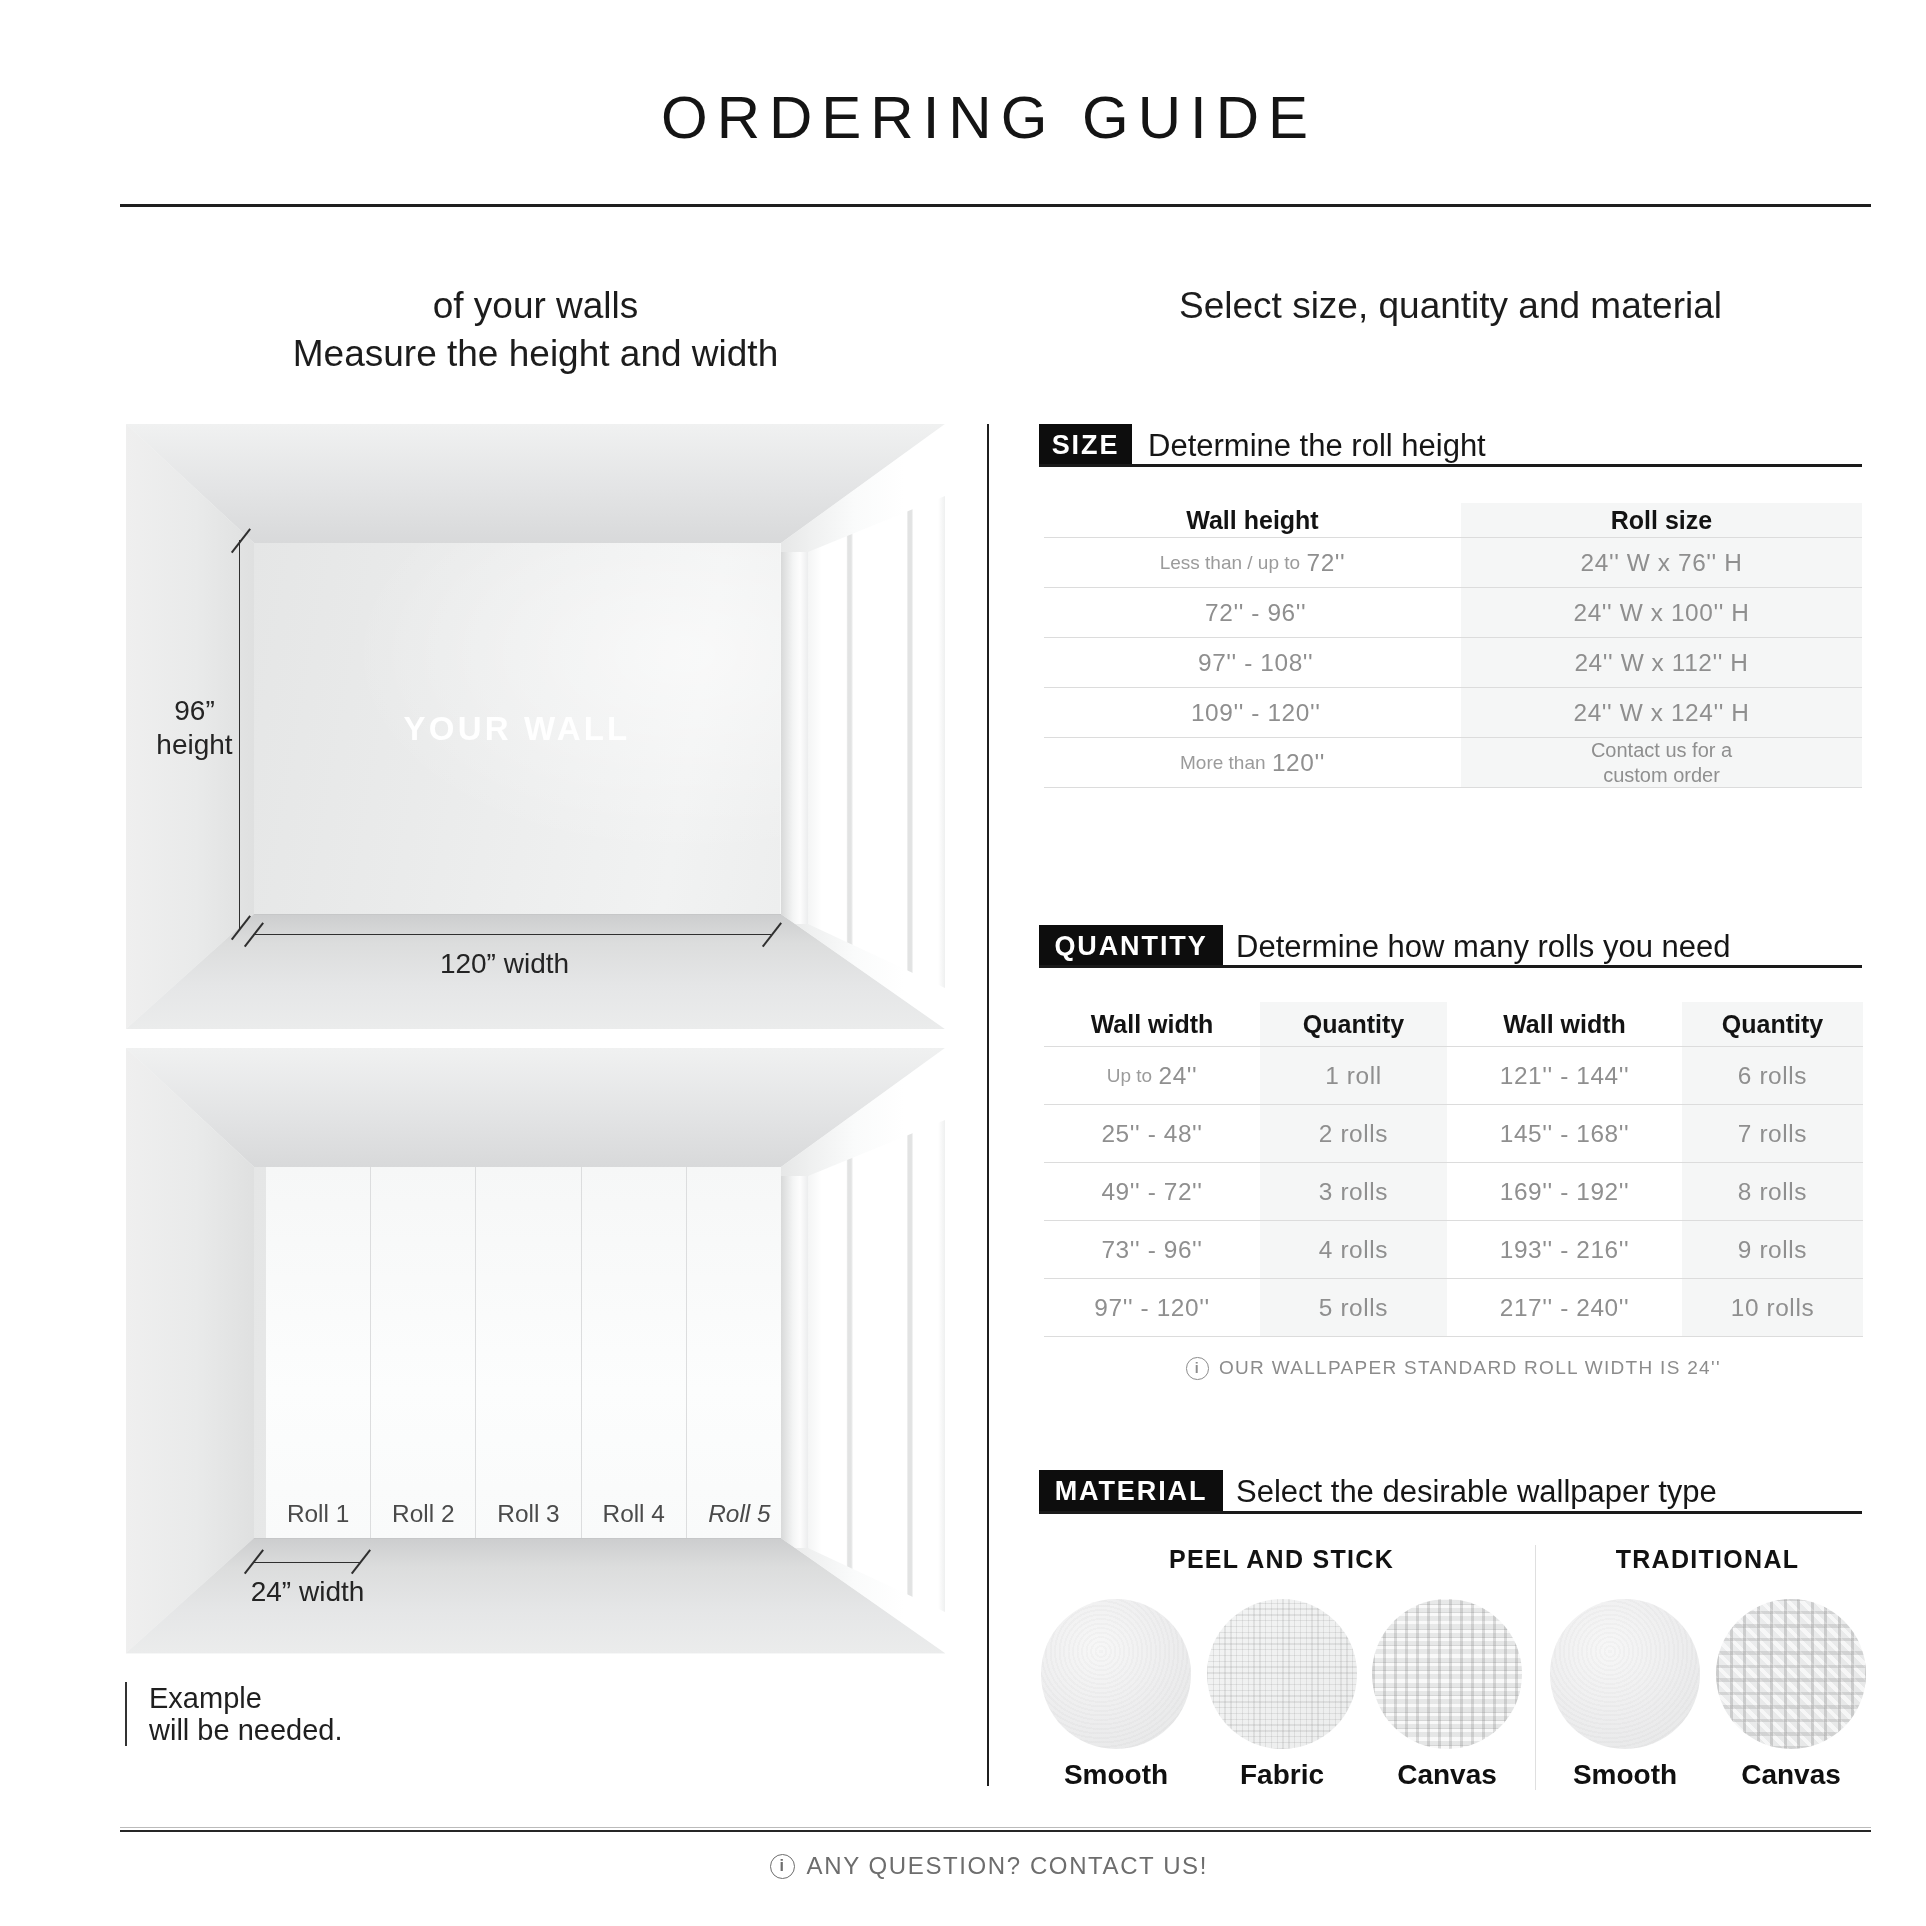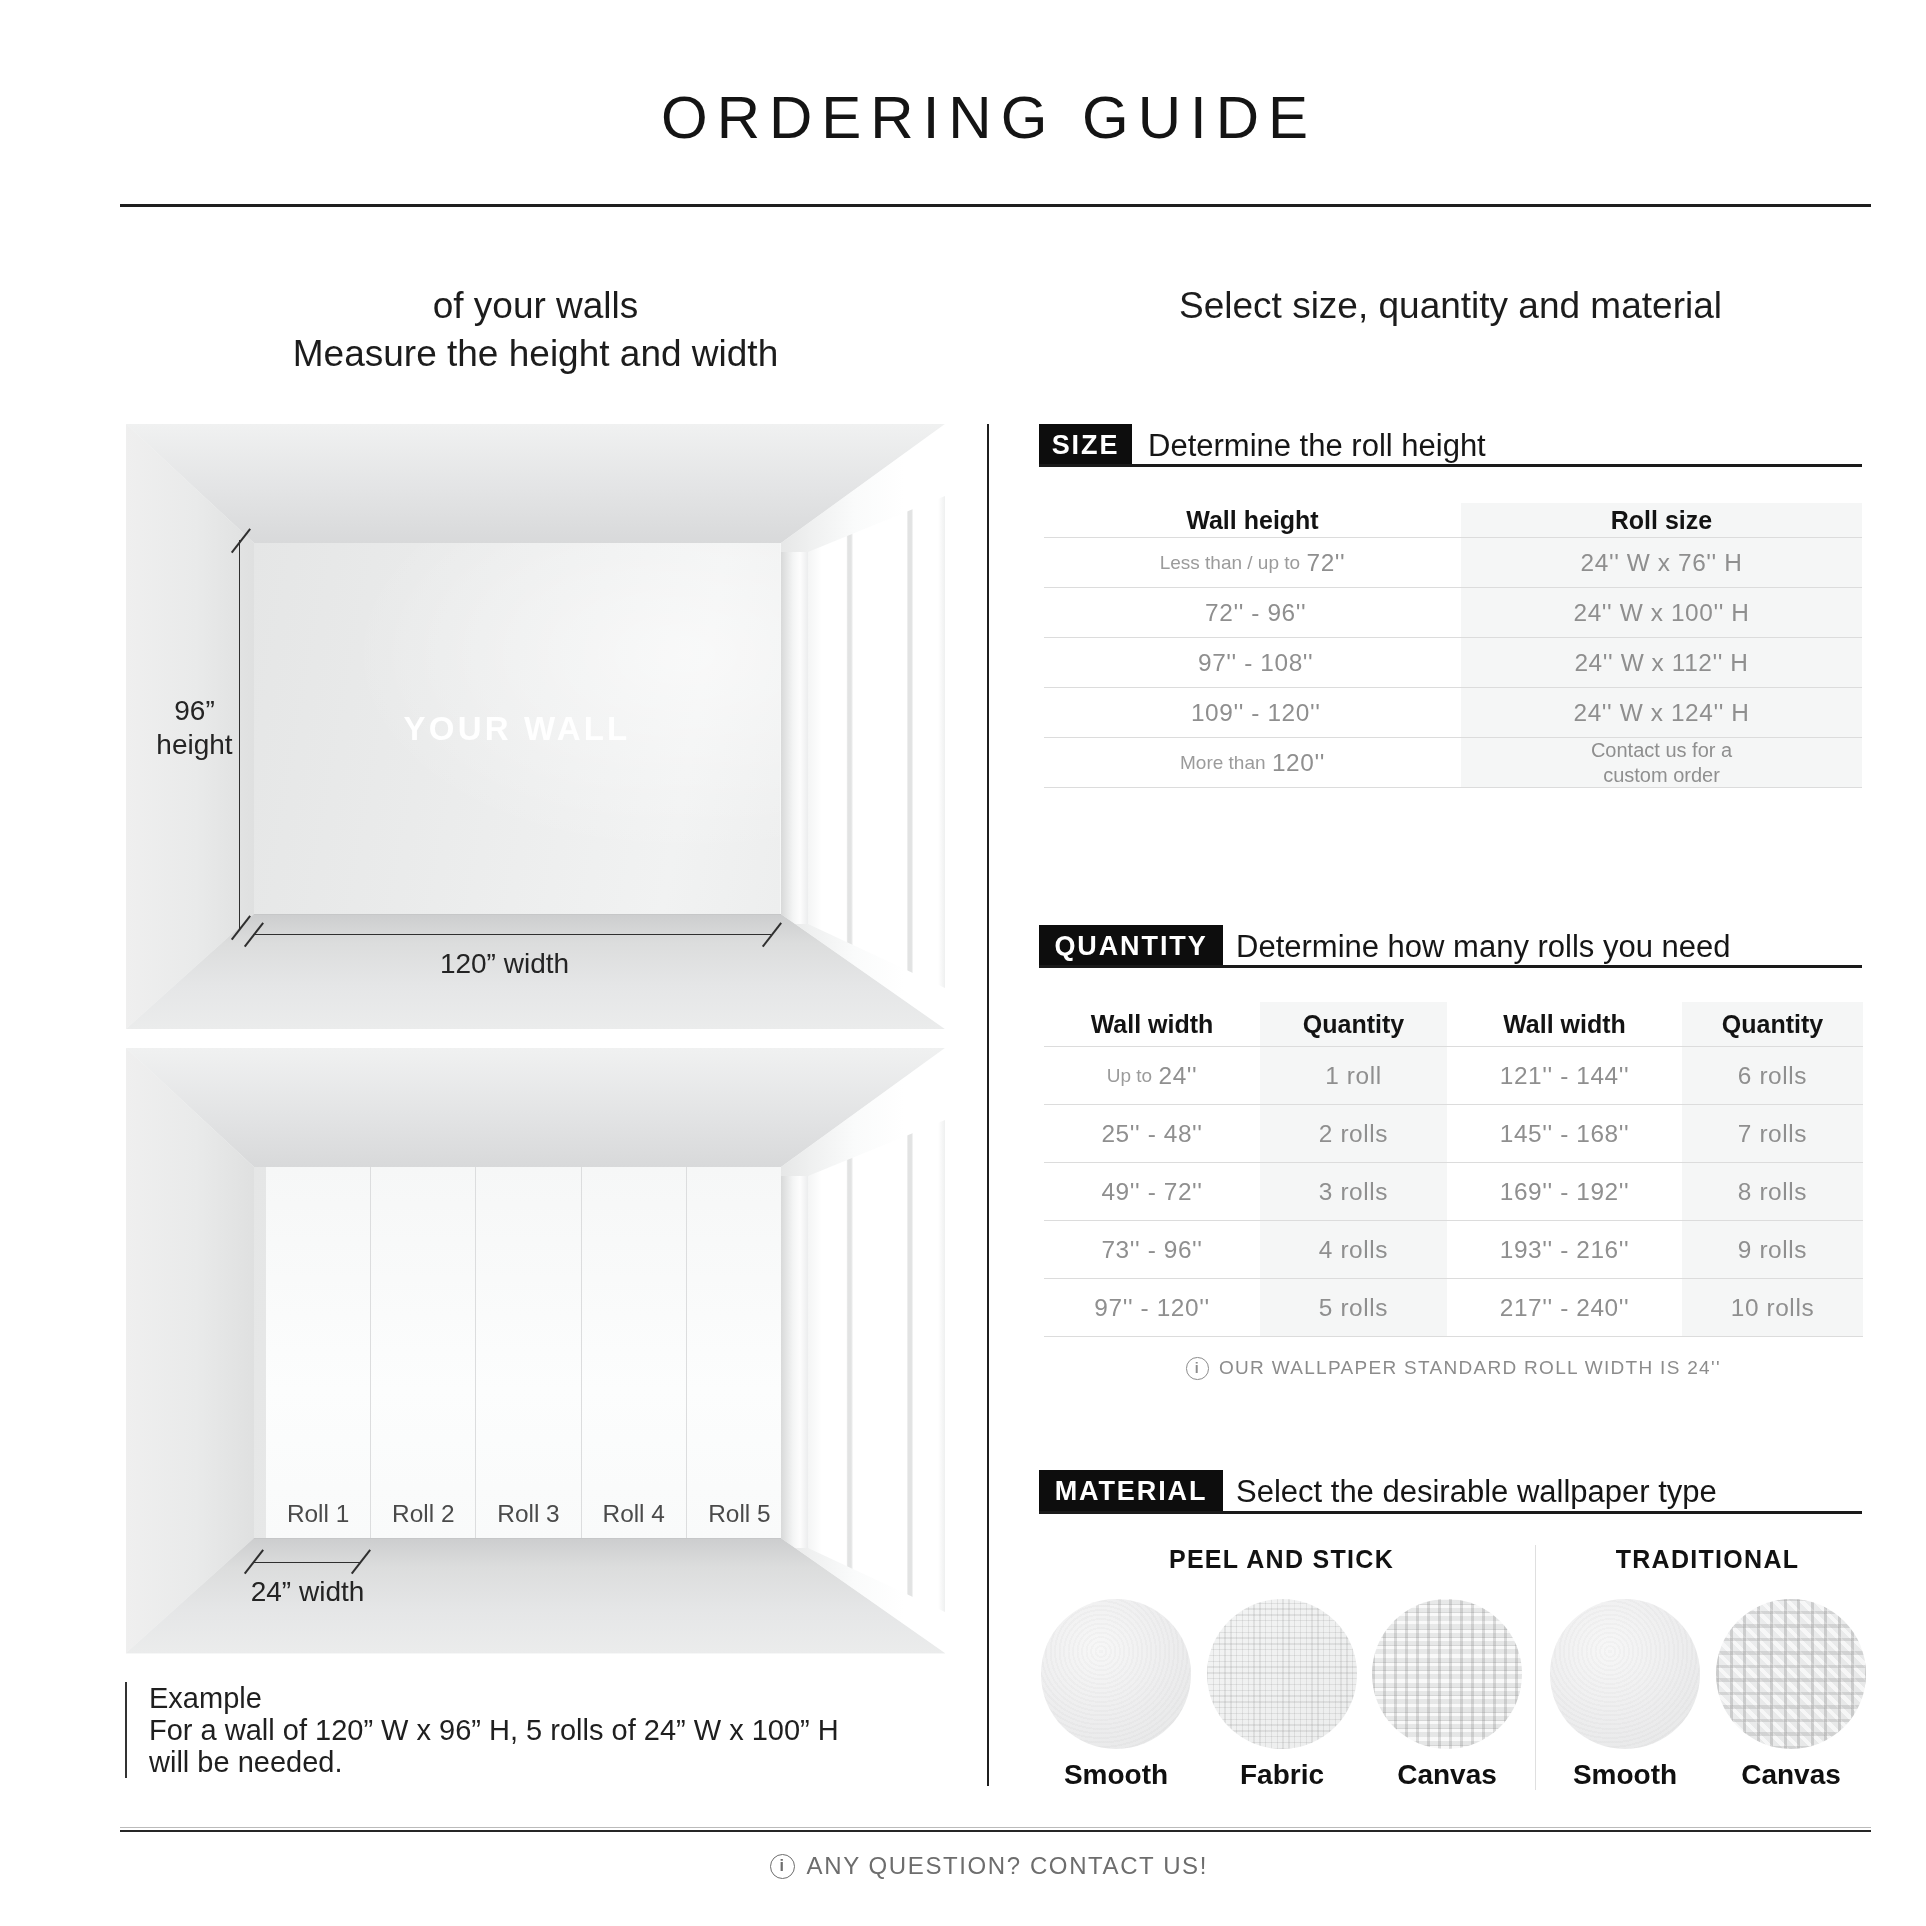--- a/index.html
+++ b/index.html
@@ -60,21 +60,21 @@
   .hgt-label{left:14px;top:270px;width:109px;line-height:34px;}
   .w1-label{left:282px;top:524px;width:193px;}
   .w2-label{left:85px;top:528px;width:193px;}
 
   
   .strips{left:140px;top:119px;width:526px;height:371px;display:grid;
     grid-template-columns:repeat(5,1fr);background:#701a75;}
   .strip{border-right:1.3px solid #dcddde;display:flex;align-items:flex-end;justify-content:center;
     padding-bottom:10.3px;box-sizing:border-box;
     background:linear-gradient(180deg,#f6f7f7 0%,#fcfdfd 60%,#f9fafa 100%);}
-  .strip:last-child{border-right:none;}
+  .strip:last-child{border-right:none;font-style:italic;}
   .roll-label{font-size:24.4px;color:#4a4a4a;}
 
   
   .example{left:99px;top:1682px;border-left:2.6px solid #333333;padding-left:22px;
     font-size:29px;line-height:32px;color:#1f1f1f;}
 
   
   .badge{background:#0d0d0d;color:#ffffff;font-weight:700;letter-spacing:1.9px;font-size:27px;
     display:flex;align-items:center;justify-content:center;}
   .sec-subtitle{font-size:31px;color:#161616;line-height:43px;white-space:nowrap;}
@@ -199,21 +199,20 @@
     </div>
 
     <div class="abs dim-line" style="left:127px;top:514px;width:107px;height:1.3px;"></div>
     <div class="abs tick" style="left:113px;top:513px;"></div>
     <div class="abs tick" style="left:220px;top:513px;"></div>
     <div class="abs dim-text w2-label">24” width</div>
   </div>
 
   <div class="abs example">
     <div>Example</div>
-    <div>For a wall of 120” W x 96” H, 5 rolls of 24” W x 100” H</div>
     <div>will be needed.</div>
   </div>
 
   <div class="abs badge" style="left:1013px;top:424px;width:93px;height:43px;">SIZE</div>
   <div class="abs sec-subtitle" style="left:1122px;top:424px;">Determine the roll height</div>
   <div class="abs sec-rule" style="left:1013px;top:464px;width:823px;"></div>
 
   <div class="abs st">
     <div class="cell hd">Wall height</div>
     <div class="cell hd gcol">Roll size</div>

